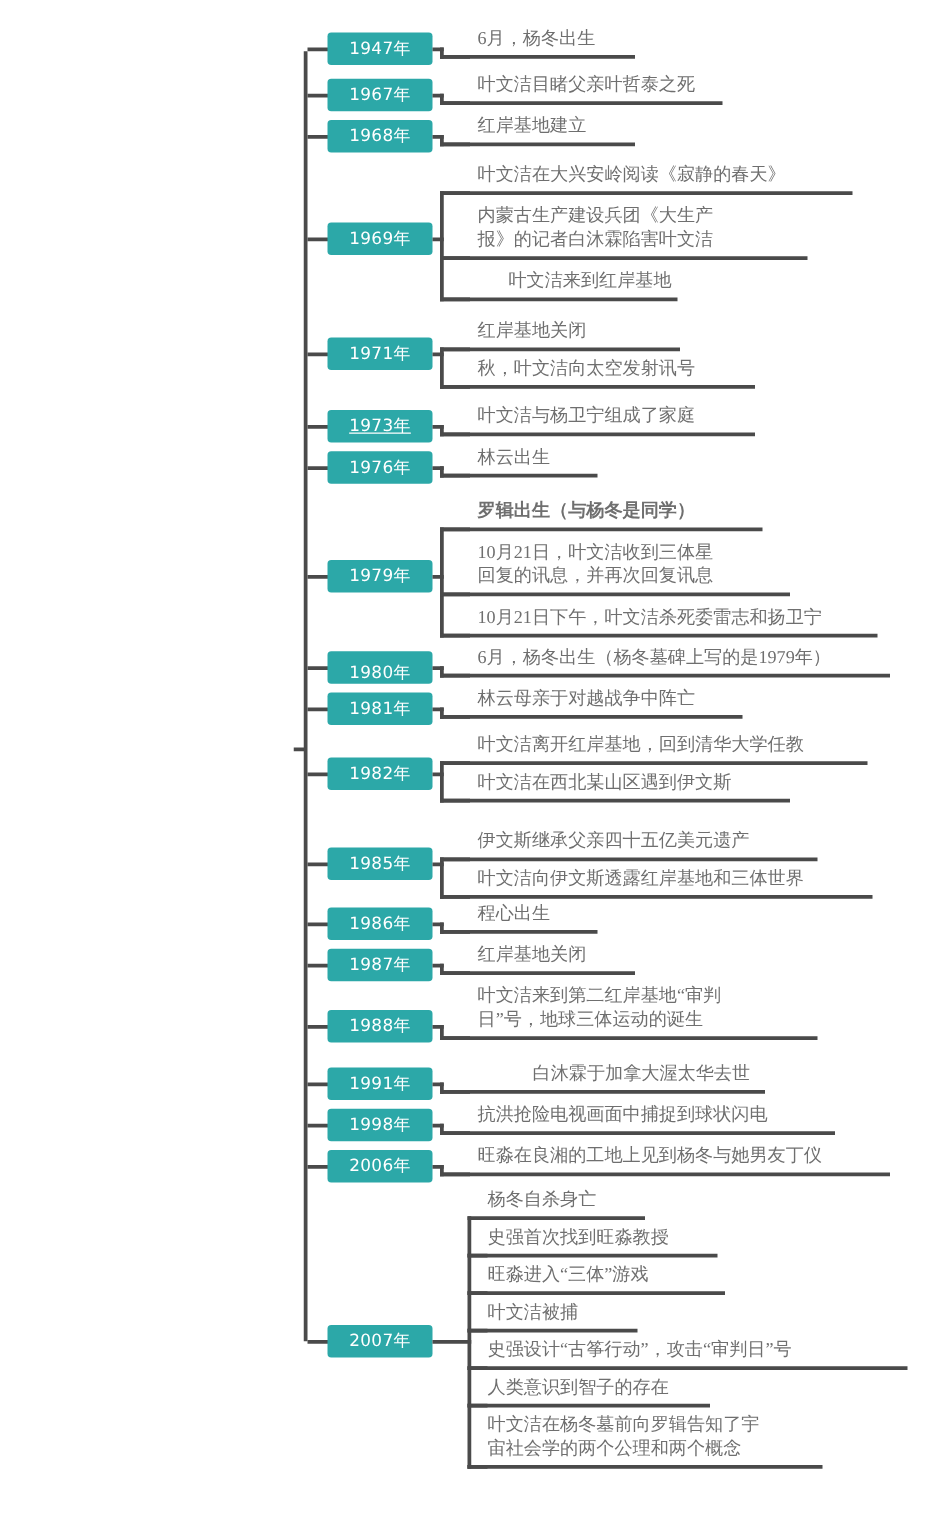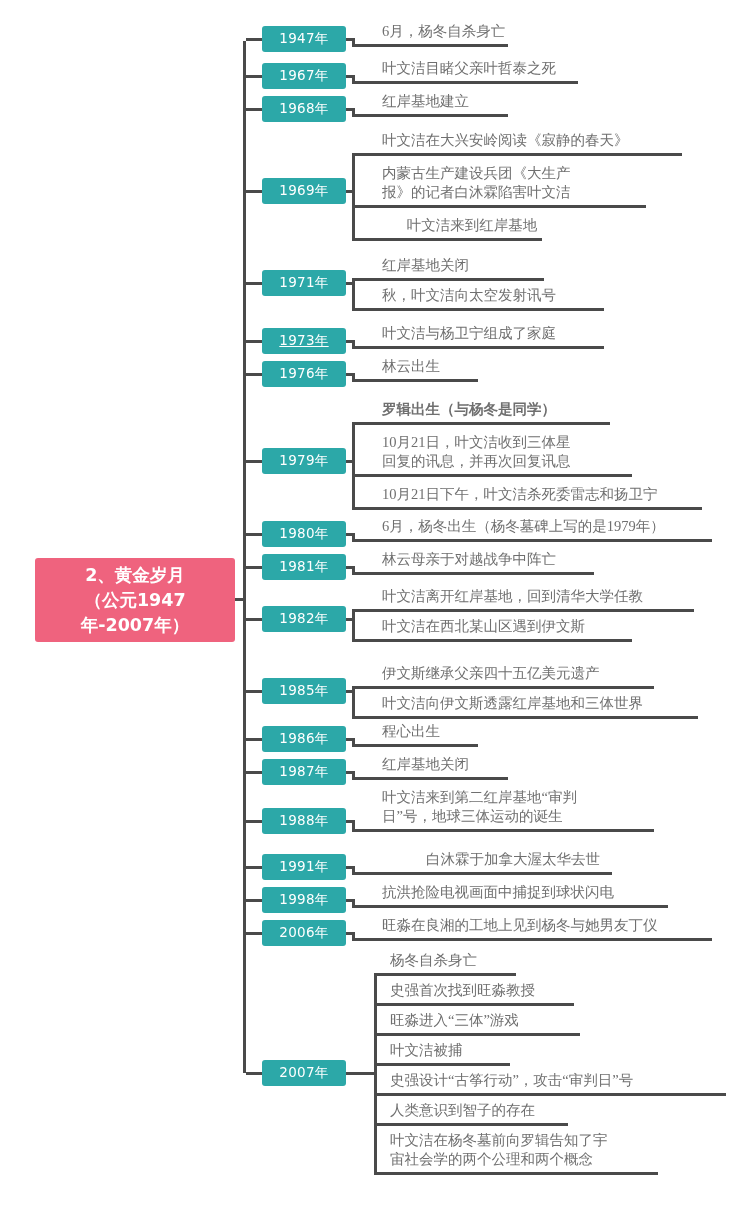--- a/index.html
+++ b/index.html
@@ -93,40 +93,33 @@
   .leaf-tick{        
     position:absolute;
     height:3px;background:#4a4a4a;
   }
 </style>
 </head>
 <body>
 
 <div id="map">
 
-  <div class="root">
-    <div>
-      <span>2、黄金岁月</span>
-      <span>（公元1947</span>
-      <span>年-2007年）</span>
-    </div>
-  </div>
   <div class="root-stub"></div>
 
   <div id="branches">
       <div class="trunk" style="left: 243px; top: 41px; height: 1032px;"></div>
       <div class="year-tick" style="top: 38px;"></div>
       <div class="year" style="top: 26px;">
         <span>1947年</span>
       </div>
       <div class="b-stub" style="left: 346px; top: 38px; width: 9px;"></div>
       <div class="b-vert" style="left: 352px; top: 38px; height: 9px;"></div>
       <div class="leaf-tick" style="left: 352px; top: 44px; width: 24px;"></div>
       <div class="item" style="left: 382px; top: 22px; width: 146px; height: 25px;">
-        <div class="txt">6月，杨冬自杀身亡</div>
+        <div class="txt">6月，杨冬出生</div>
       </div>
       <div class="rule" style="left: 352px; top: 44px; width: 156px; position: absolute; height: 3px; background: rgb(74, 74, 74);"></div>
       <div class="year-tick" style="top: 75px;"></div>
       <div class="year" style="top: 63px;">
         <span>1967年</span>
       </div>
       <div class="b-stub" style="left: 346px; top: 75px; width: 9px;"></div>
       <div class="b-vert" style="left: 352px; top: 75px; height: 9px;"></div>
       <div class="leaf-tick" style="left: 352px; top: 81px; width: 24px;"></div>
       <div class="item" style="left: 382px; top: 59px; width: 216px; height: 25px;">
@@ -220,21 +213,21 @@
         <div class="txt">10月21日，叶文洁收到三体星
 回复的讯息，并再次回复讯息</div>
       </div>
       <div class="rule" style="left: 352px; top: 474px; width: 280px; position: absolute; height: 3px; background: rgb(74, 74, 74);"></div>
       <div class="leaf-tick" style="left: 352px; top: 507px; width: 24px;"></div>
       <div class="item" style="left: 382px; top: 485px; width: 340px; height: 25px;">
         <div class="txt">10月21日下午，叶文洁杀死委雷志和扬卫宁</div>
       </div>
       <div class="rule" style="left: 352px; top: 507px; width: 350px; position: absolute; height: 3px; background: rgb(74, 74, 74);"></div>
       <div class="year-tick" style="top: 533px;"></div>
-      <div class="year" style="top: 521px;">
+      <div class="year" style="top: 521px; align-items: flex-end;">
         <span>1980年</span>
       </div>
       <div class="b-stub" style="left: 346px; top: 533px; width: 9px;"></div>
       <div class="b-vert" style="left: 352px; top: 533px; height: 9px;"></div>
       <div class="leaf-tick" style="left: 352px; top: 539px; width: 24px;"></div>
       <div class="item" style="left: 382px; top: 517px; width: 350px; height: 25px;">
         <div class="txt">6月，杨冬出生（杨冬墓碑上写的是1979年）</div>
       </div>
       <div class="rule" style="left: 352px; top: 539px; width: 360px; position: absolute; height: 3px; background: rgb(74, 74, 74);"></div>
       <div class="year-tick" style="top: 566px;"></div>

